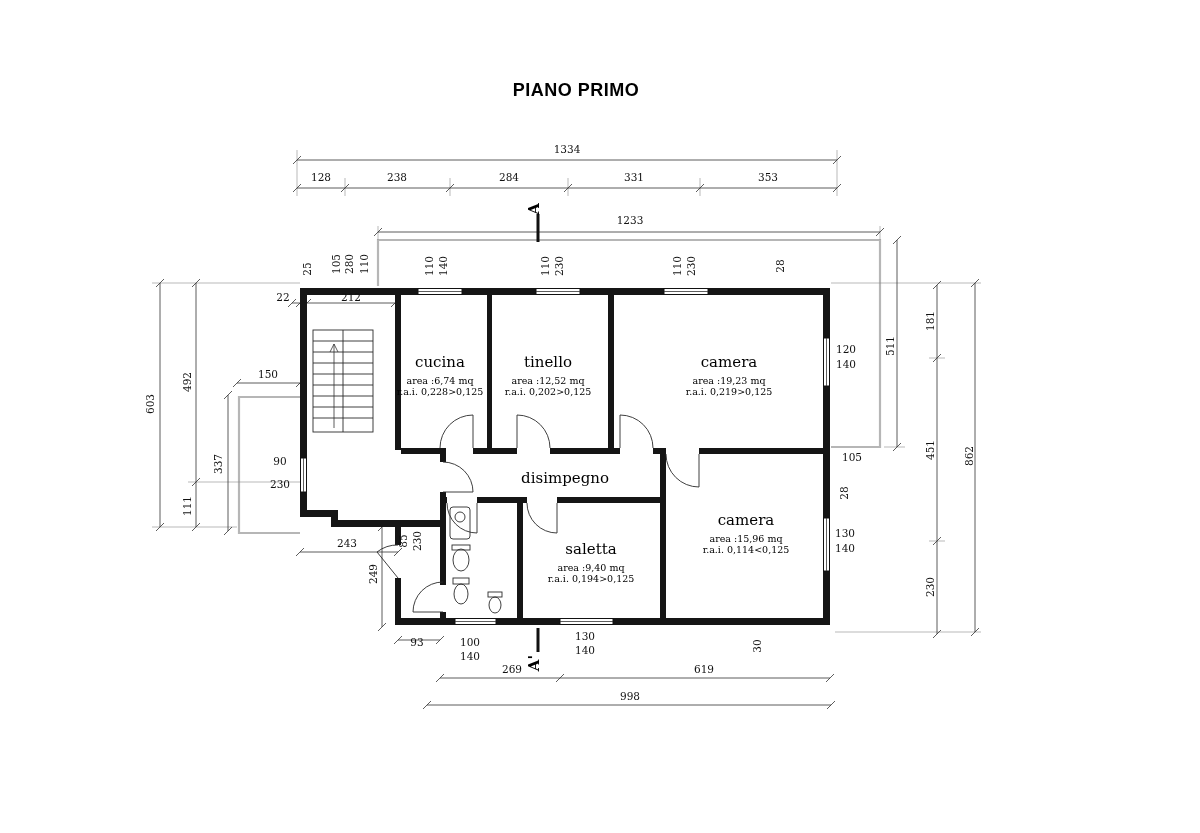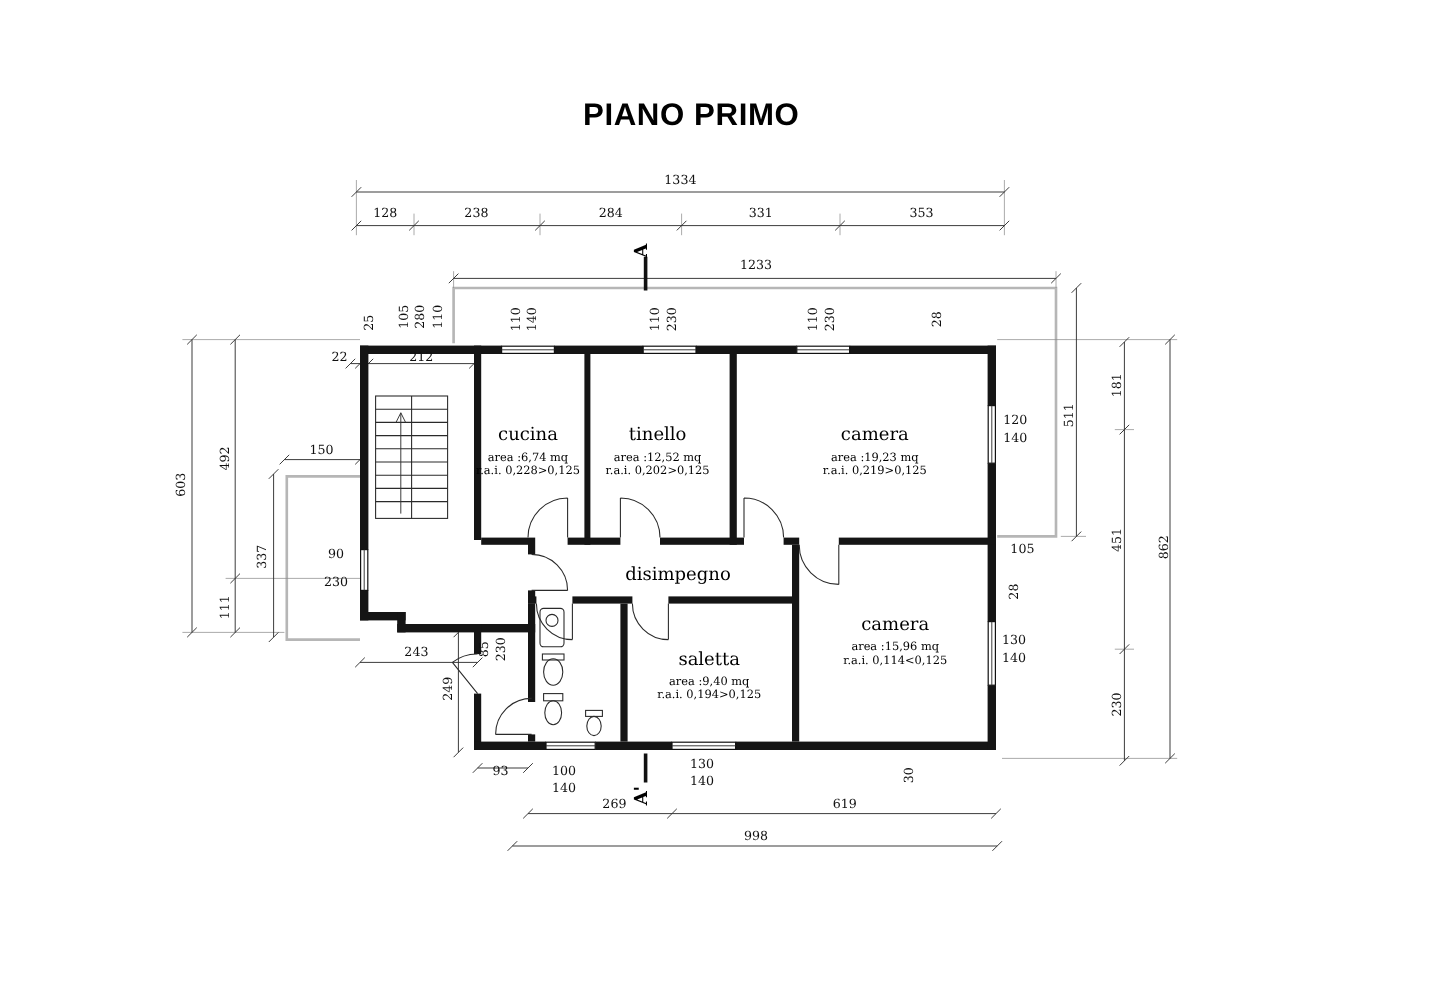--- a/index.html
+++ b/index.html
@@ -1,18 +1,18 @@
 <!DOCTYPE html>
 <html><head>
 <meta charset="utf-8">
 <style>
   html,body{margin:0;padding:0;background:#ffffff;}
   body{width:1200px;height:833px;position:relative;overflow:hidden;font-family:"Liberation Sans",sans-serif;}
   .title{position:absolute;top:80px;left:0;width:1152px;margin:0;text-align:center;
-         font-family:"Liberation Sans",sans-serif;font-weight:bold;font-size:26px;color:#000;letter-spacing:.5px;}
+         font-family:"Liberation Sans",sans-serif;font-weight:bold;font-size:18px;color:#000;letter-spacing:.5px;}
   svg{position:absolute;top:0;left:0;}
   .walls rect{fill:#151515;}
   .lite{stroke:#2a2a2a;stroke-width:.9;fill:none;}
   .dimline{stroke:#333;stroke-width:.8;fill:none;}
   .ext{stroke:#8a8a8a;stroke-width:.6;fill:none;}
   .gray{stroke:#b6b6b6;stroke-width:2.2;fill:none;}
   .win{fill:#ffffff;stroke:#111;stroke-width:1;}
   .secline{stroke:#111;stroke-width:3;fill:none;}
   text.dim{font:10.5px "DejaVu Serif",serif;fill:#111;text-anchor:middle;}
   text.room{font:15px "DejaVu Serif",serif;fill:#000;text-anchor:middle;}

